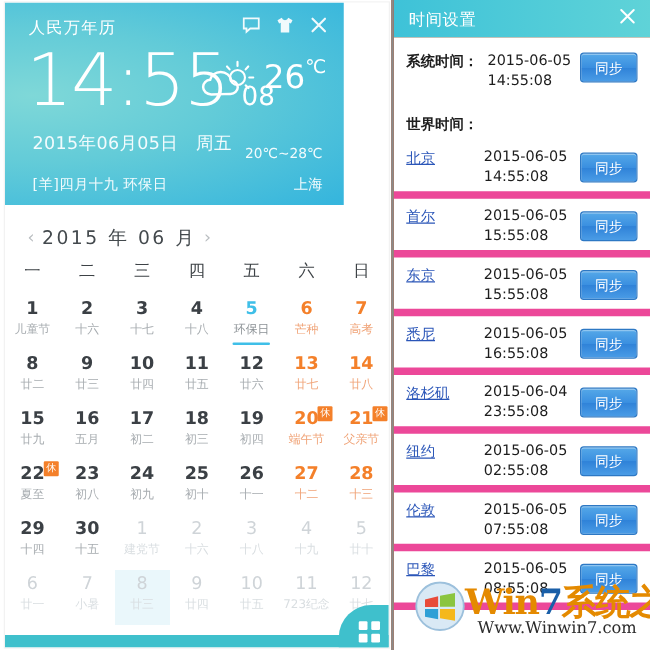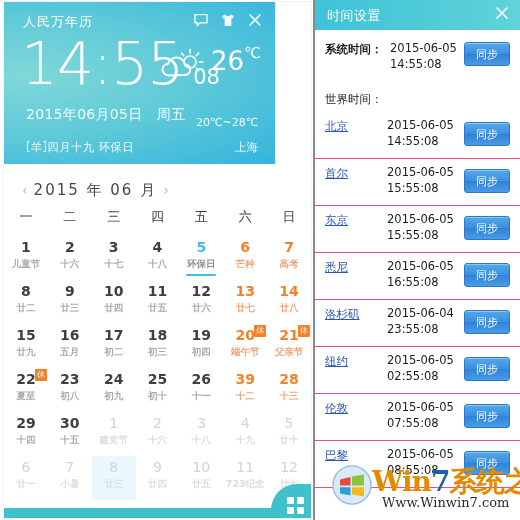--- a/index.html
+++ b/index.html
@@ -63,21 +63,21 @@
   .wd{flex:1;text-align:center;font-size:13px;color:#3d4246;}
 
   
   #day-grid{
     position:absolute;left:0;top:234px;width:307px;
     display:grid;grid-template-columns:repeat(7,1fr);grid-auto-rows:44px;
   }
   .cell{position:relative;display:flex;flex-direction:column;align-items:center;justify-content:flex-start;
         padding-top:3px;box-sizing:border-box;cursor:pointer;}
   .cell .dnum{font-size:14px;font-weight:bold;line-height:16px;color:#3b4045;}
-  .cell .dsub{font-size:9.5px;line-height:14px;margin-top:2px;color:#a7acb0;white-space:nowrap;font-weight:bold;}
+  .cell .dsub{font-size:9.5px;line-height:14px;margin-top:2px;color:#a7acb0;white-space:nowrap;}
   .cell.wknd .dnum{color:#f4802a;}
   .cell.wknd .dsub{color:#f0a377;}
   .cell.out .dnum{color:#cfd4d8;font-weight:normal;}
   .cell.out .dsub{color:#d9dee1;}
   .cell.today .dnum{color:#3fbfe8;}
   .cell.today .dsub{color:#8c9296;}
   .cell.today::after{
     content:"";position:absolute;left:7px;right:7px;bottom:4px;height:2px;background:#3fbfe8;border-radius:1px;
   }
   .cell.sel{background:#eaf7fb;}
@@ -110,24 +110,24 @@
   #tp-title{position:absolute;left:12px;top:7px;font-size:13px;color:#fff;letter-spacing:.5px;}
   #tp-close{position:absolute;right:11px;top:6px;width:14px;height:14px;cursor:pointer;}
 
   #tp-body{position:relative;padding:0;background:#fff;height:490px;}
 
   .sys-block{position:relative;padding:10px 10px 4px 10px;height:46px;box-sizing:border-box;text-align:center;}
   .sys-label{position:absolute;left:10px;top:12px;font-size:11.5px;color:#1d1d1d;font-weight:bold;}
   .sys-date{position:absolute;left:75px;top:11px;font-size:11.5px;color:#1d1d1d;}
   .sys-time{position:absolute;left:75px;top:27px;font-size:11.5px;color:#1d1d1d;}
 
-  .world-label{position:absolute;left:10px;top:62px;font-size:11.5px;color:#1d1d1d;font-weight:normal;}
+  .world-label{position:absolute;left:10px;top:62px;font-size:11.5px;color:#1d1d1d;font-weight:bold;}
 
   #city-list{position:absolute;left:0;top:82px;width:100%;}
-  .city-row{position:relative;height:47px;border-bottom:1px solid #ec4899;box-sizing:border-box;padding-left:18px;}
+  .city-row{position:relative;height:47px;border-bottom:6px solid #ec4899;box-sizing:border-box;padding-left:18px;}
   .city-name{position:absolute;left:10px;top:7px;font-size:11.5px;color:#2b56b8;
              text-decoration:underline;cursor:pointer;}
   .city-date{position:absolute;left:72px;top:6px;font-size:11.5px;color:#1d1d1d;}
   .city-time{position:absolute;left:72px;top:22px;font-size:11.5px;color:#1d1d1d;}
 
   .sync-btn{
     position:absolute;right:10px;top:10px;width:44px;height:22px;
     background:linear-gradient(to bottom,#55a8e8 0%,#3a8fe0 50%,#2f82d8 51%,#4a9ce6 100%);
     border:1px solid #2d78c4;border-radius:3px;color:#fff;font-size:11px;
     display:flex;align-items:center;justify-content:center;cursor:pointer;
@@ -307,21 +307,21 @@
         </div>
         <div class="cell">
           <div class="dnum">25</div>
           <div class="dsub">初十</div>
         </div>
         <div class="cell">
           <div class="dnum">26</div>
           <div class="dsub">十一</div>
         </div>
         <div class="cell wknd">
-          <div class="dnum">39</div>
+          <div class="dnum">27</div>
           <div class="dsub">十二</div>
         </div>
         <div class="cell wknd">
           <div class="dnum">28</div>
           <div class="dsub">十三</div>
         </div>
         <div class="cell">
           <div class="dnum">29</div>
           <div class="dsub">十四</div>
         </div>

